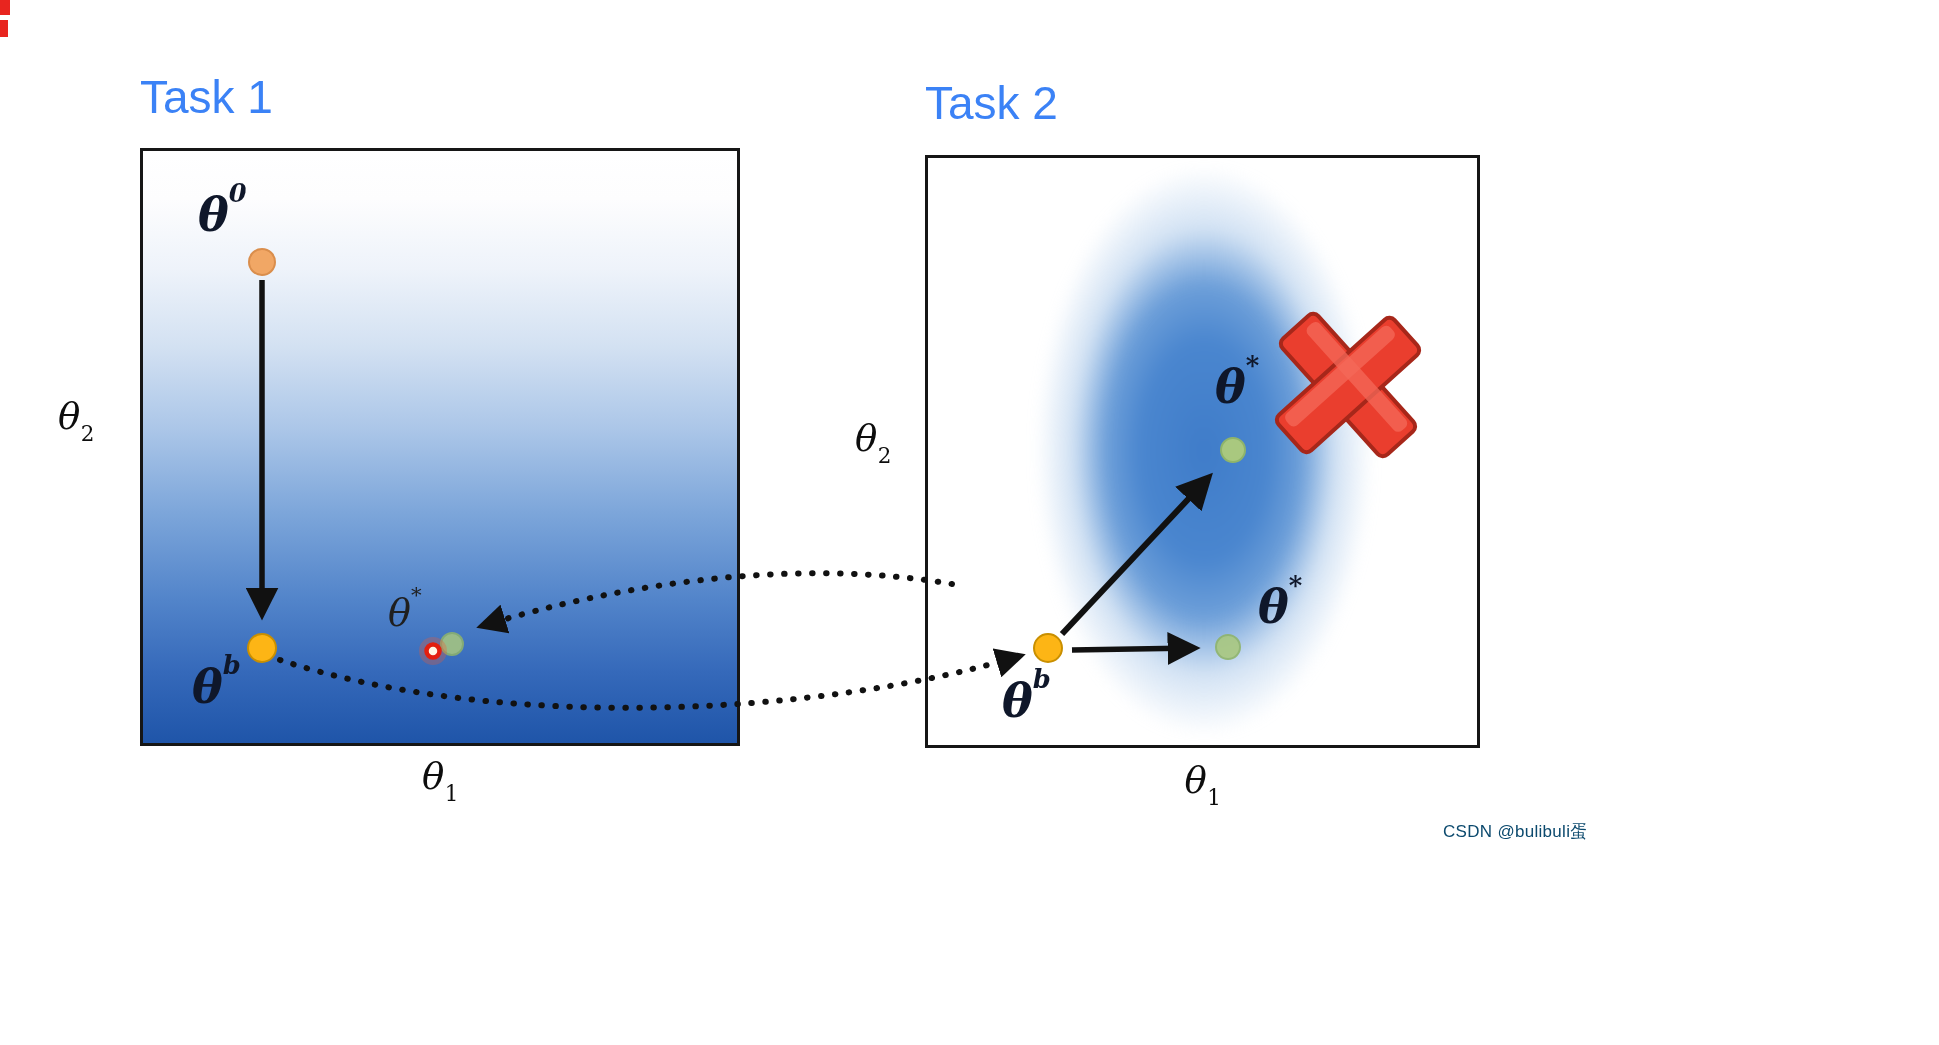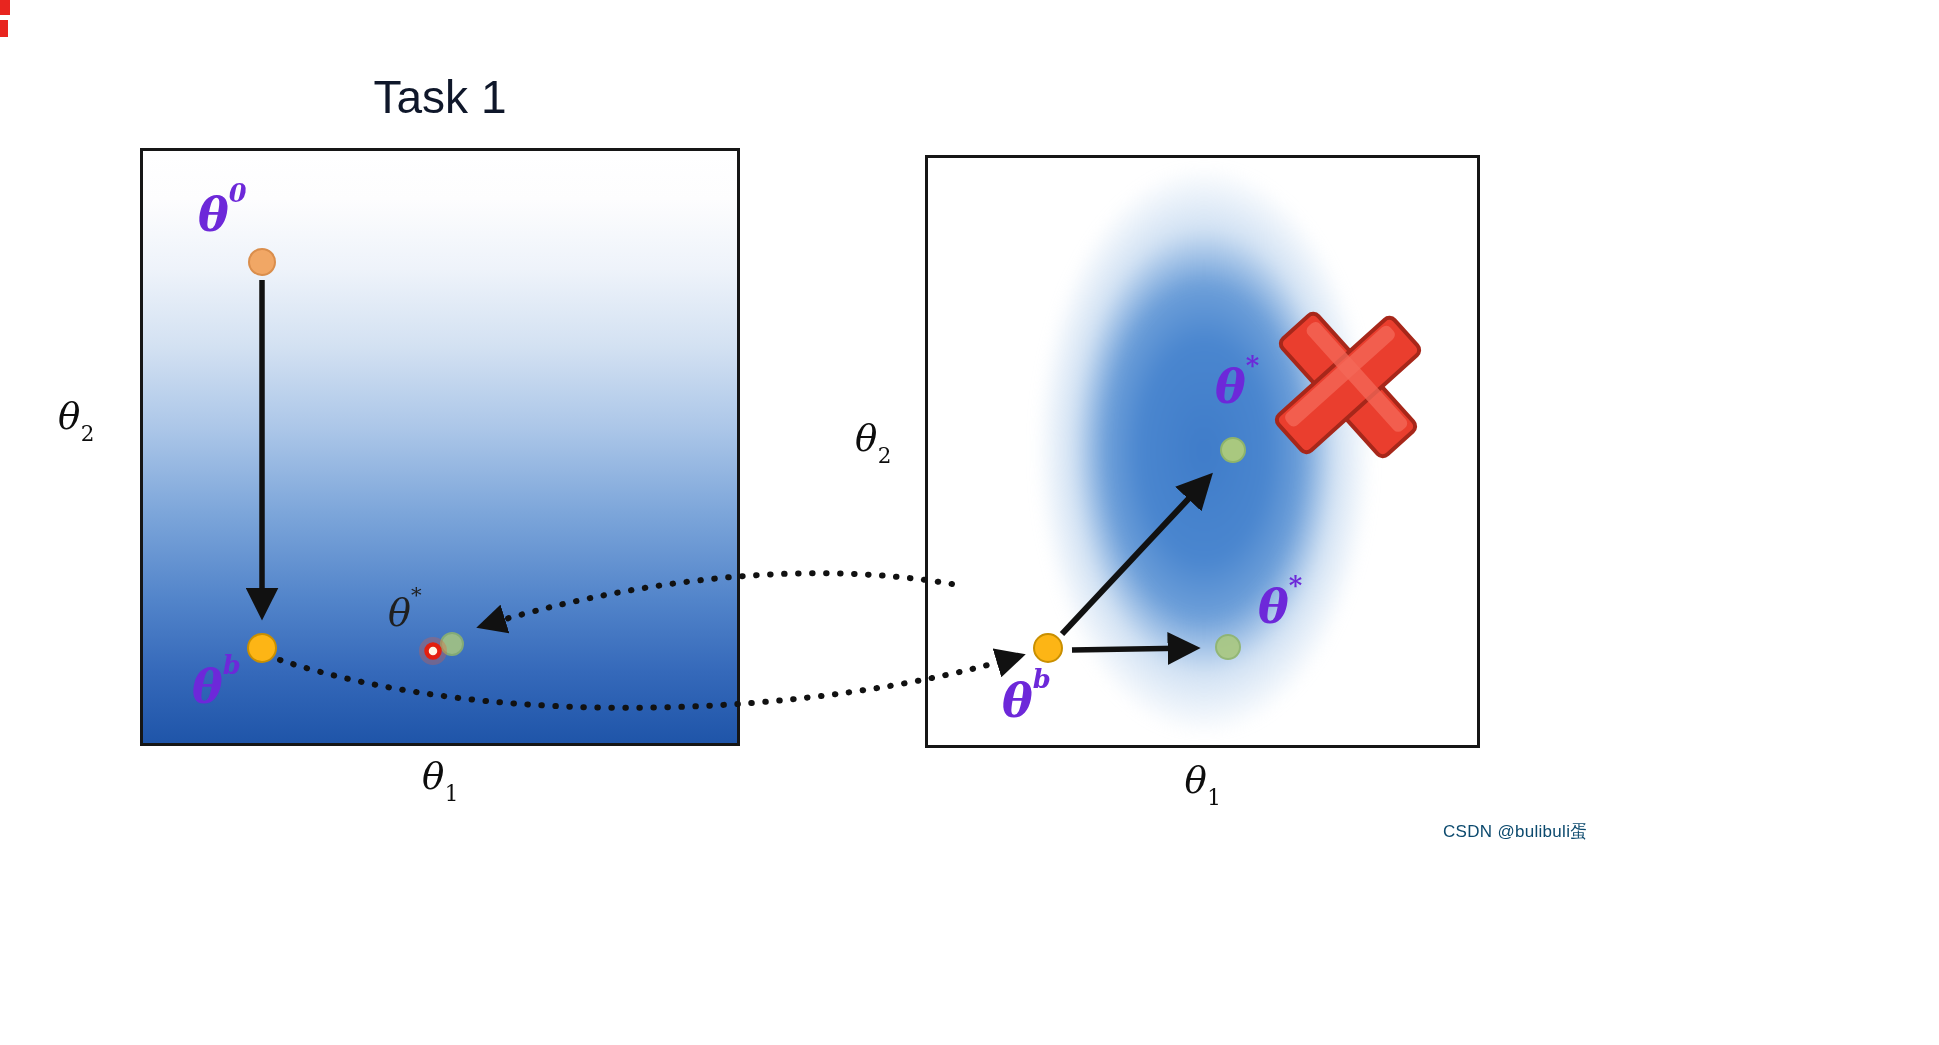--- a/index.html
+++ b/index.html
@@ -23,53 +23,54 @@
     position:absolute;left:108px;top:8px;width:336px;height:570px;
     background:radial-gradient(closest-side,
       #3f7cc9 0%, #4ا86cf 20%, #4a86cf 38%, #6d9fd9 58%,
       rgba(173,202,234,0.55) 78%, rgba(255,255,255,0) 100%);
     background:radial-gradient(closest-side,
       #3f7cc9 0%, #4a86cf 38%, #6d9fd9 58%,
       rgba(173,202,234,0.55) 78%, rgba(255,255,255,0) 100%);
     filter:blur(7px);
   }
   .panel-title{
-    position:absolute;font-size:46px;color:#0f172a;text-align:center;
+    position:absolute;font-size:46px;color:#3b82f6;
     font-family:"Liberation Sans",sans-serif;
   }
   .title-1{left:140px;top:70px;width:600px;}
   .title-2{left:925px;top:76px;width:555px;}
   .axis-label{
     position:absolute;font-family:"DejaVu Serif",serif;font-style:italic;
     font-size:37px;color:#0d0d0d;line-height:1;
   }
   .axis-label sub{font-size:0.58em;font-style:normal;position:relative;top:0.18em;left:0.02em;}
   .pt-label{
     position:absolute;font-family:"DejaVu Serif",serif;font-style:italic;
-    font-weight:700;font-size:46px;color:#6d28d9;line-height:1;
+    font-weight:700;font-size:46px;color:#0f172a;line-height:1;
   }
   .pt-label sup{font-size:0.56em;position:relative;top:-0.5em;}
   .pt-label.light{font-weight:400;font-size:38px;color:#1f1f1f;}
   .pt-label.light sup{font-style:normal;}
   .overlay-svg{position:absolute;left:0;top:0;}
   .watermark{
     position:absolute;left:1443px;top:820px;
     font-size:17px;color:#0c4a6e;letter-spacing:0.3px;
     font-family:"Liberation Sans",sans-serif;
   }
 </style>
 </head>
 <body>
 
 <div class="canvas">
 
   <div class="corner-mark" style="left:0;top:0;width:10px;height:15px;"></div>
   <div class="corner-mark" style="left:0;top:20px;width:8px;height:17px;"></div>
 
   <div class="panel-title title-1">Task 1</div>
+  <div class="panel-title title-2">Task 2</div>
 
   <div class="panel panel-task1"></div>
 
   <div class="panel panel-task2">
     <div class="blob"></div>
   </div>
 
   <div class="axis-label" style="left:58px;top:398px;">
     <span>θ</span><sub>2</sub>
   </div>

